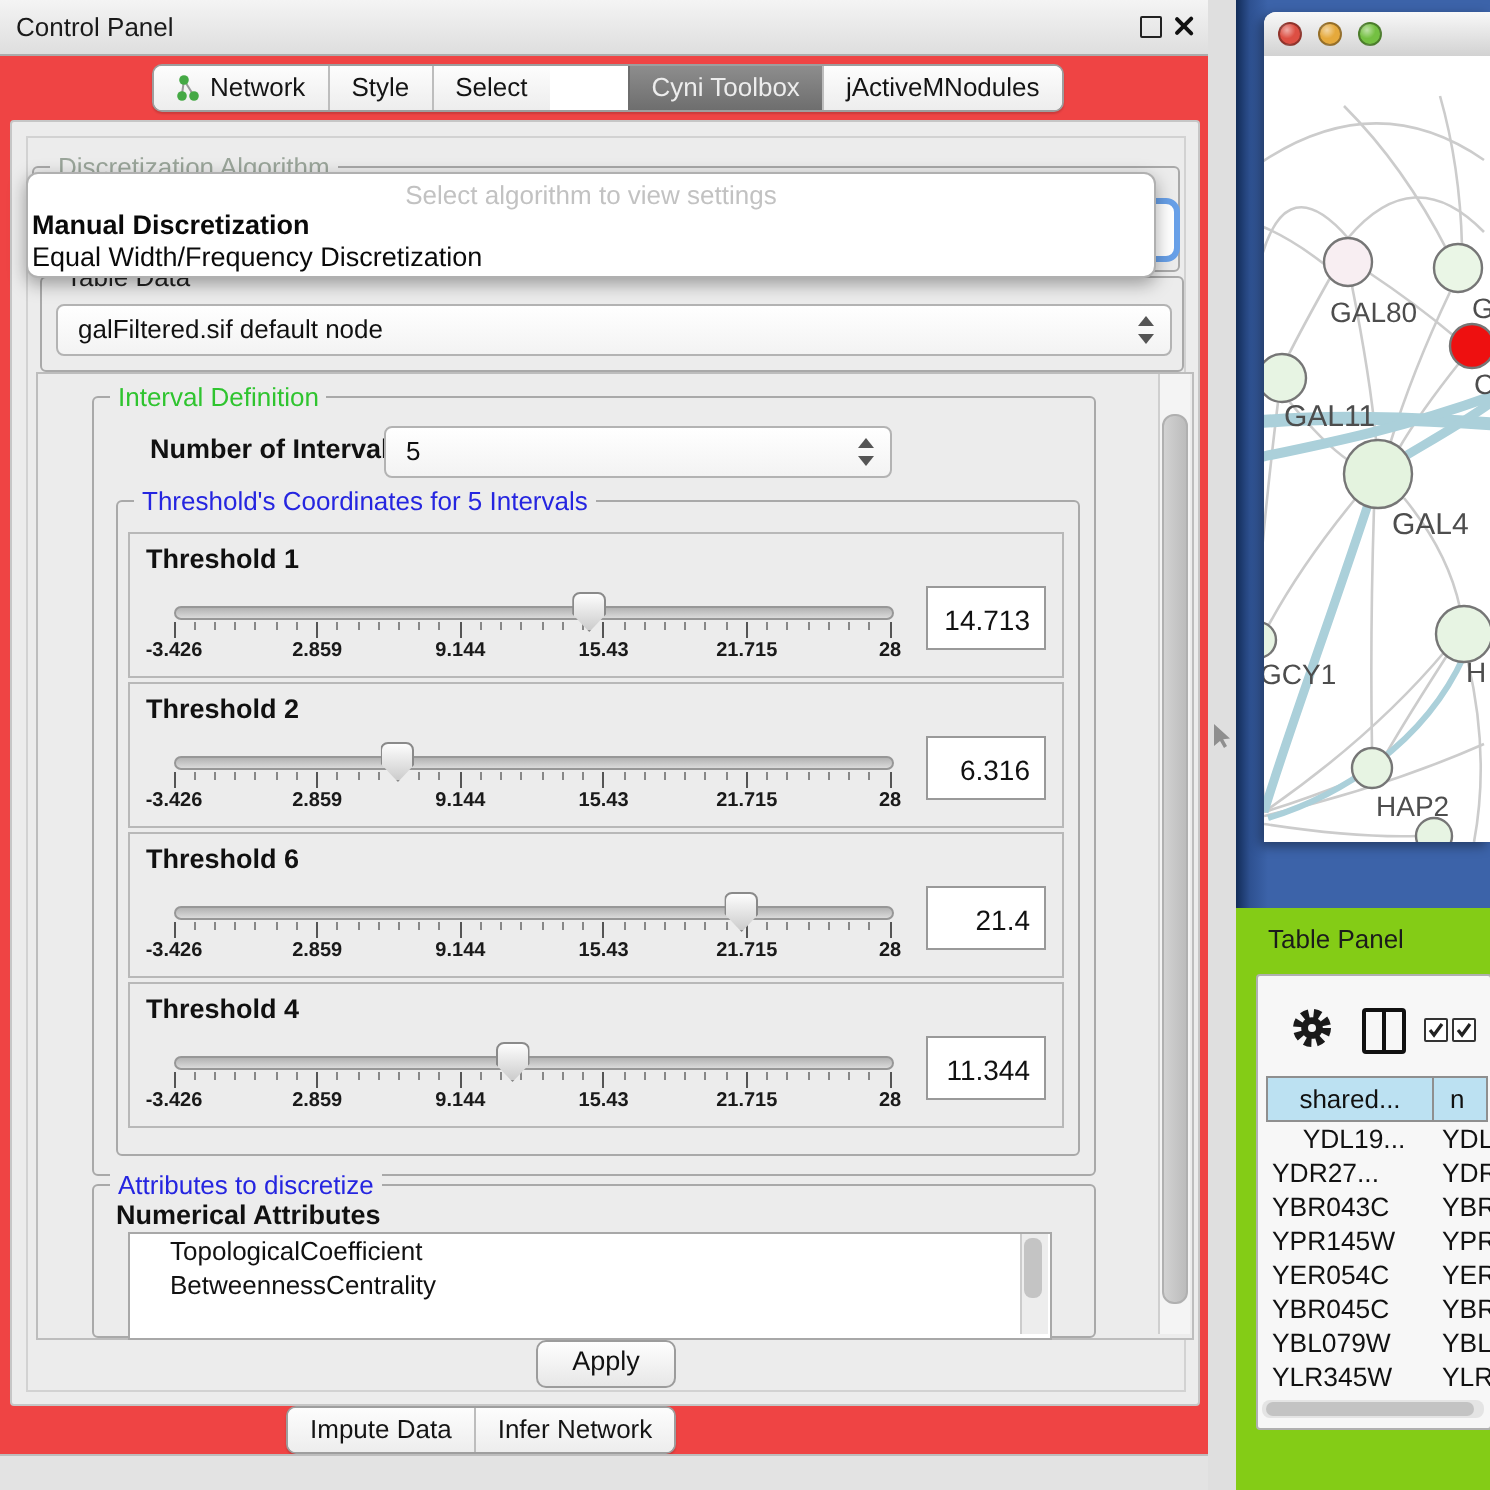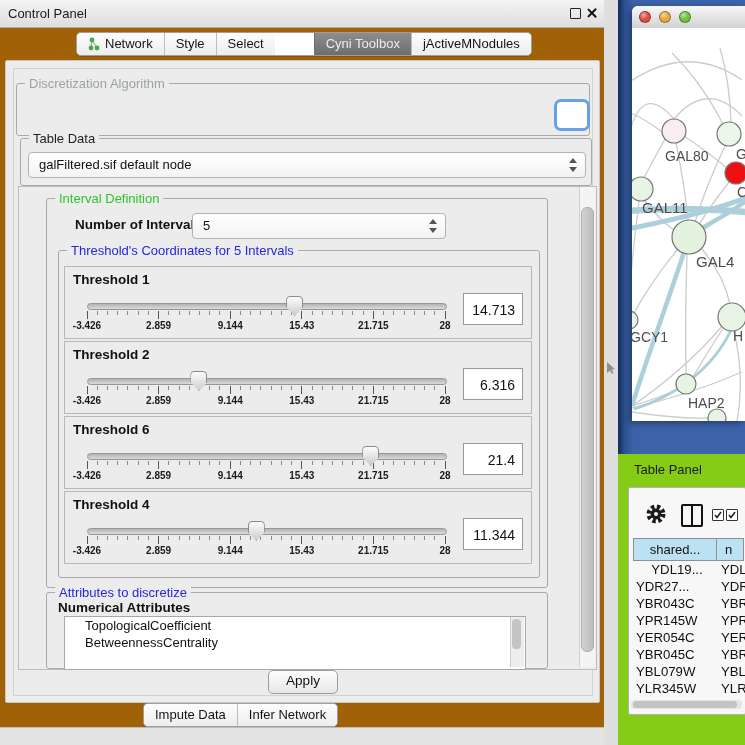--- a/index.html
+++ b/index.html
@@ -1,21 +1,21 @@
 <!DOCTYPE html>
 <html><head>
 <meta charset="utf-8">
 <style>
   html,body{margin:0;padding:0;}
   body{width:745px;height:745px;overflow:hidden;position:relative;
        font-family:"Liberation Sans",sans-serif;background:#e2e2e2;
        -webkit-font-smoothing:antialiased;}
   .abs{position:absolute;}
   
-  #cw{left:0;top:0;width:604px;height:745px;background:#a16207;}
+  #cw{left:0;top:0;width:604px;height:745px;background:#ef4444;}
   #titlebar{left:0;top:0;width:604px;height:27px;
     background:linear-gradient(#f4f4f4,#dedede);border-bottom:1px solid #ababab;}
   #cw-title{left:8px;top:6px;font-size:13px;color:#1a1a1a;}
   #float-btn{left:570px;top:8px;width:9px;height:9px;border:1.5px solid #222;border-radius:1px;background:transparent;}
   #close-btn{left:586px;top:7px;width:12px;height:12px;}
   #close-btn i,#close-btn b{position:absolute;left:5px;top:0;width:2.4px;height:12px;background:#111;border-radius:1px;}
   #close-btn i{transform:rotate(45deg);} #close-btn b{transform:rotate(-45deg);}
   
   .segbar{display:inline-flex;border:1px solid #9e9e9e;border-radius:5px;overflow:hidden;
     background:#fff;box-shadow:0 1px 1px rgba(0,0,0,.15);}
@@ -142,20 +142,27 @@
       </div>
 
     <div id="content-box" class="abs"></div>
     <div id="inner-box" class="abs"></div>
 
     <div id="algo-group" class="abs group">
       <span class="group-label gl-gray">Discretization Algorithm</span>
     </div>
     <div id="focus-sliver" class="abs"></div>
 
+    <div id="popup" class="abs">
+      <div id="popup-hint">Select algorithm to view settings</div>
+      <div id="popup-opts">
+          <div class="popup-opt first">Manual Discretization</div>
+          <div class="popup-opt">Equal Width/Frequency Discretization</div>
+        </div>
+    </div>
 
     <div id="td-group" class="abs group">
       <span class="group-label gl-dark">Table Data</span>
     </div>
     <div id="td-combo" class="abs combo">
       <span class="combo-text">galFiltered.sif default node</span>
       <span class="spin">
           <i class="up"></i>
           <i class="dn"></i>
         </span>

